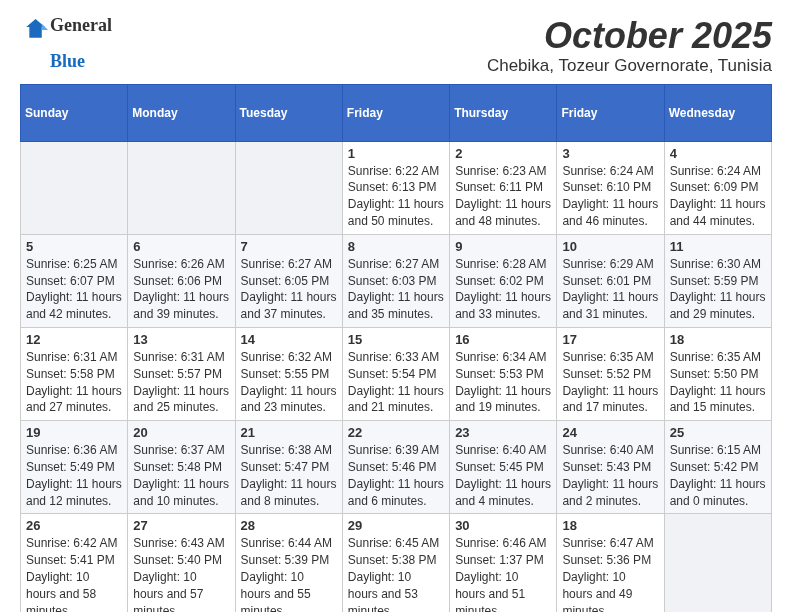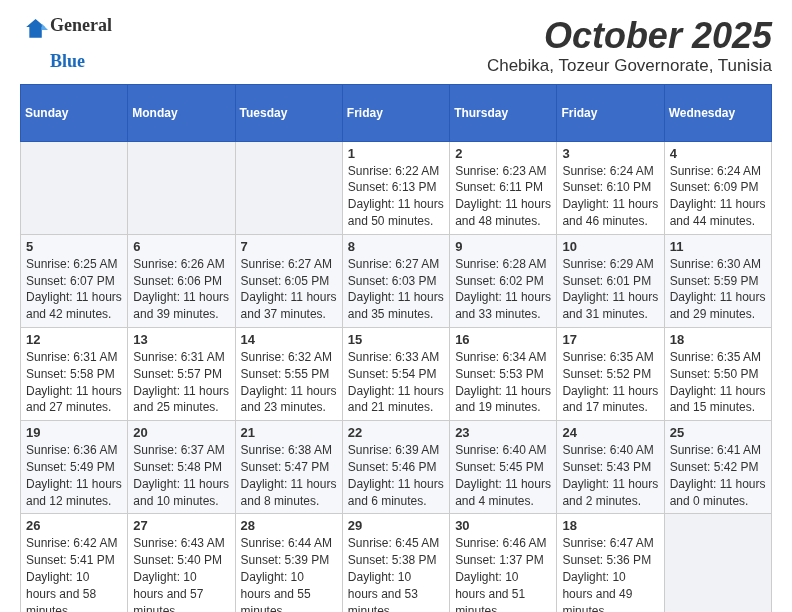--- a/index.html
+++ b/index.html
@@ -305,21 +305,21 @@
           </td>
           <td>
             <span class="day-number">24</span>
             <div class="day-info">Sunrise: 6:40 AM
 Sunset: 5:43 PM
 Daylight: 11 hours
 and 2 minutes.</div>
           </td>
           <td>
             <span class="day-number">25</span>
-            <div class="day-info">Sunrise: 6:41 AM
+            <div class="day-info">Sunrise: 6:15 AM
 Sunset: 5:42 PM
 Daylight: 11 hours
 and 0 minutes.</div>
           </td>
         </tr>
         <tr>
           <td>
             <span class="day-number">26</span>
             <div class="day-info">Sunrise: 6:42 AM
 Sunset: 5:41 PM

